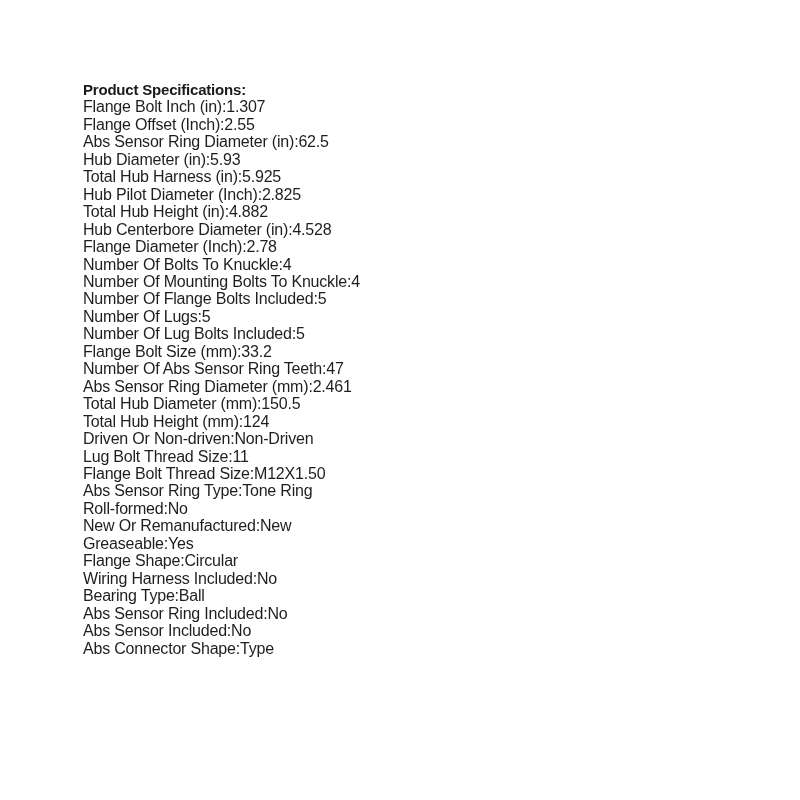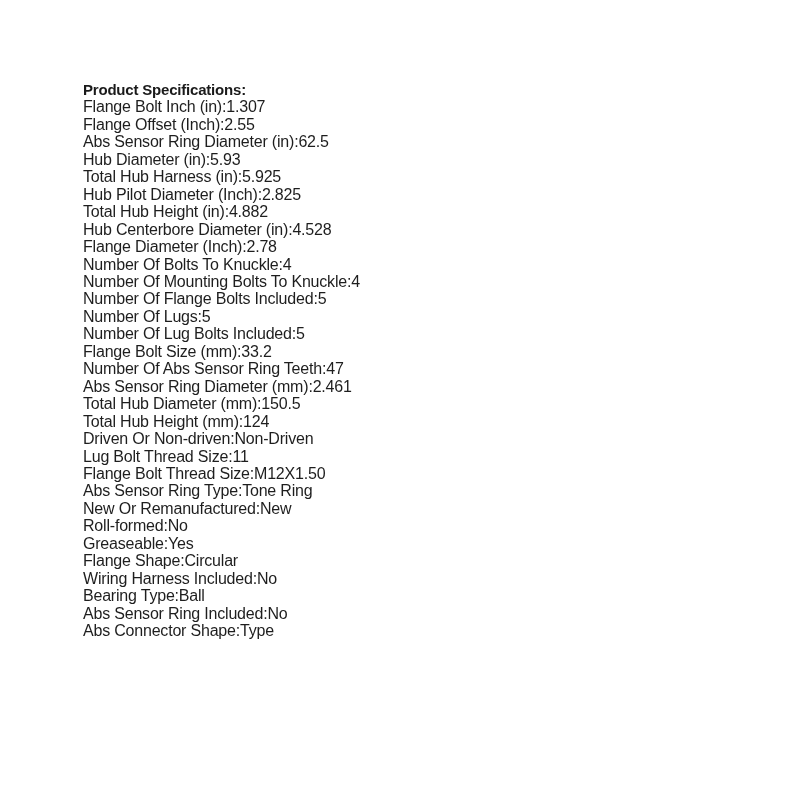--- a/index.html
+++ b/index.html
@@ -82,31 +82,32 @@
 
 
   <div class="spec-line"><span class="spec-label">Driven Or Non-driven</span><span class="spec-sep">:</span><span class="spec-value">Non-Driven</span></div>
 
   <div class="spec-line"><span class="spec-label">Lug Bolt Thread Size</span><span class="spec-sep">:</span><span class="spec-value">11</span></div>
 
   <div class="spec-line"><span class="spec-label">Flange Bolt Thread Size</span><span class="spec-sep">:</span><span class="spec-value">M12X1.50</span></div>
 
   <div class="spec-line"><span class="spec-label">Abs Sensor Ring Type</span><span class="spec-sep">:</span><span class="spec-value">Tone Ring</span></div>
 
+  <div class="spec-line"><span class="spec-label">Roll-formed</span><span class="spec-sep">:</span><span class="spec-value">No</span></div>
+
   <div class="spec-line"><span class="spec-label">New Or Remanufactured</span><span class="spec-sep">:</span><span class="spec-value">New</span></div>
-
-  <div class="spec-line"><span class="spec-label">Roll-formed</span><span class="spec-sep">:</span><span class="spec-value">No</span></div>
 
   <div class="spec-line"><span class="spec-label">Greaseable</span><span class="spec-sep">:</span><span class="spec-value">Yes</span></div>
 
   <div class="spec-line"><span class="spec-label">Flange Shape</span><span class="spec-sep">:</span><span class="spec-value">Circular</span></div>
 
   <div class="spec-line"><span class="spec-label">Wiring Harness Included</span><span class="spec-sep">:</span><span class="spec-value">No</span></div>
 
   <div class="spec-line"><span class="spec-label">Bearing Type</span><span class="spec-sep">:</span><span class="spec-value">Ball</span></div>
 
   <div class="spec-line"><span class="spec-label">Abs Sensor Ring Included</span><span class="spec-sep">:</span><span class="spec-value">No</span></div>
 
+  <div class="spec-line"><span class="spec-label">Abs Sensor Included</span><span class="spec-sep">:</span><span class="spec-value">No</span></div>
 
 
   <div class="spec-line"><span class="spec-label">Abs Connector Shape</span><span class="spec-sep">:</span><span class="spec-value">Type</span></div>
 </div>
 </main>
 
 </body></html>

